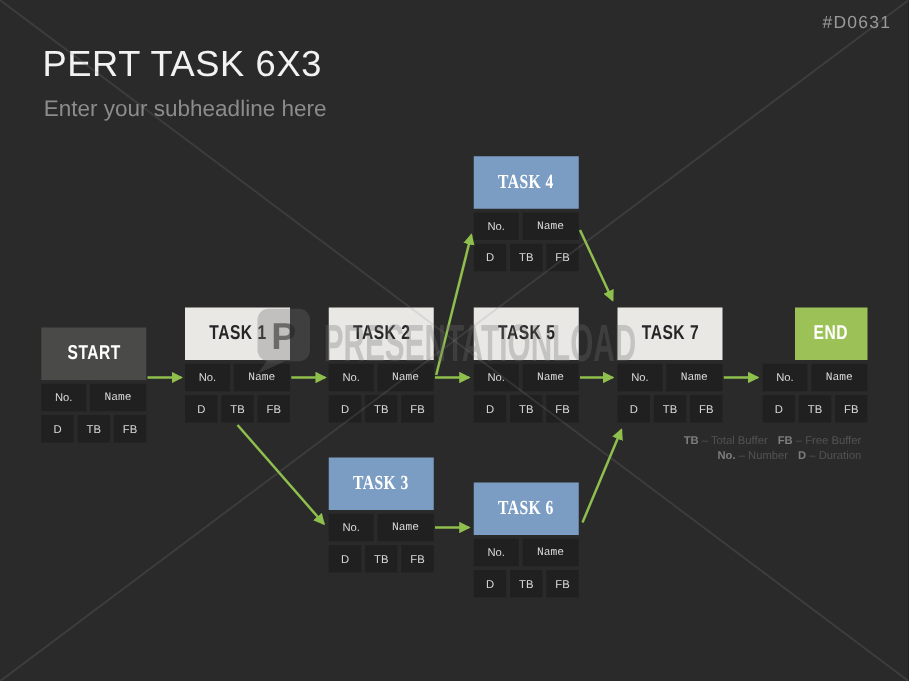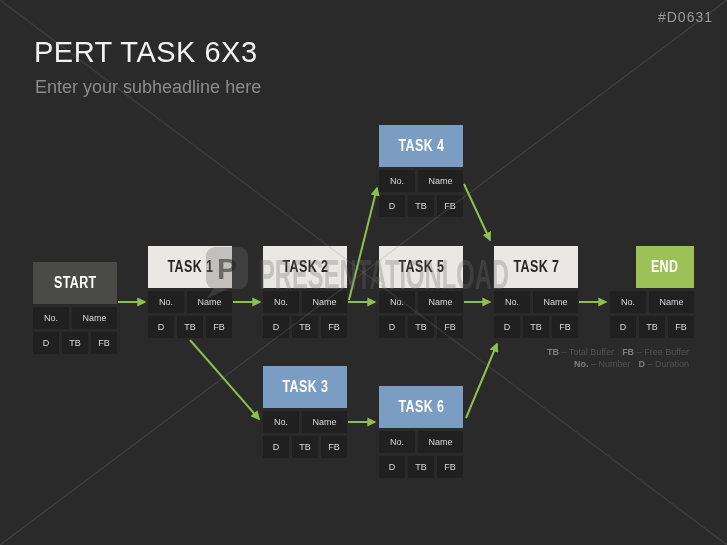--- a/index.html
+++ b/index.html
@@ -9,26 +9,26 @@
     font-family:"Liberation Sans",sans-serif;
   }
   .docid{position:absolute;right:14px;top:9px;font-size:14px;color:#9a9a9a;letter-spacing:1px;}
   .title{position:absolute;left:34px;top:36px;font-size:29px;color:#f2f2f2;letter-spacing:.5px;}
   .sub{position:absolute;left:35px;top:77px;font-size:18px;color:#8c8c8c;}
   .node{position:absolute;width:84px;}
   .hdr{height:42px;display:flex;align-items:center;justify-content:center;}
   .hdr span{font-weight:700;font-size:16px;letter-spacing:.5px;transform:scaleX(.78);white-space:nowrap;}
   .v-start{background:#4a4a49;color:#ffffff;}
   .v-light{background:#e9e8e5;color:#262626;}
-  .v-blue{background:#7c9dc3;color:#ffffff;}
+  .v-blue{background:#7c9dc3;color:#ffffff;font-family:Liberation Serif, serif;}
   .v-end{background:#9cc157;color:#ffffff;margin-left:26px;}
   .row{display:flex;gap:3px;margin-top:3px;}
   .cell{background:#202020;color:#d9d9d9;height:22px;display:flex;align-items:center;justify-content:center;font-size:9px;}
   .c-no{flex:0 0 36px;}
-  .c-name{flex:1;}
+  .c-name{flex:1;font-family:Liberation Mono, monospace;}
   .c-3{flex:1;}
   .legend{position:absolute;right:38px;top:346px;text-align:right;font-size:9px;line-height:12px;color:#535353;}
   .legend b{color:#7d7d7d;font-weight:700;}
   .legend .pair{margin-left:8px;}
   svg.layer{position:absolute;left:0;top:0;pointer-events:none;}
 </style>
 </head>
 <body>
 
 <div id="slide">

